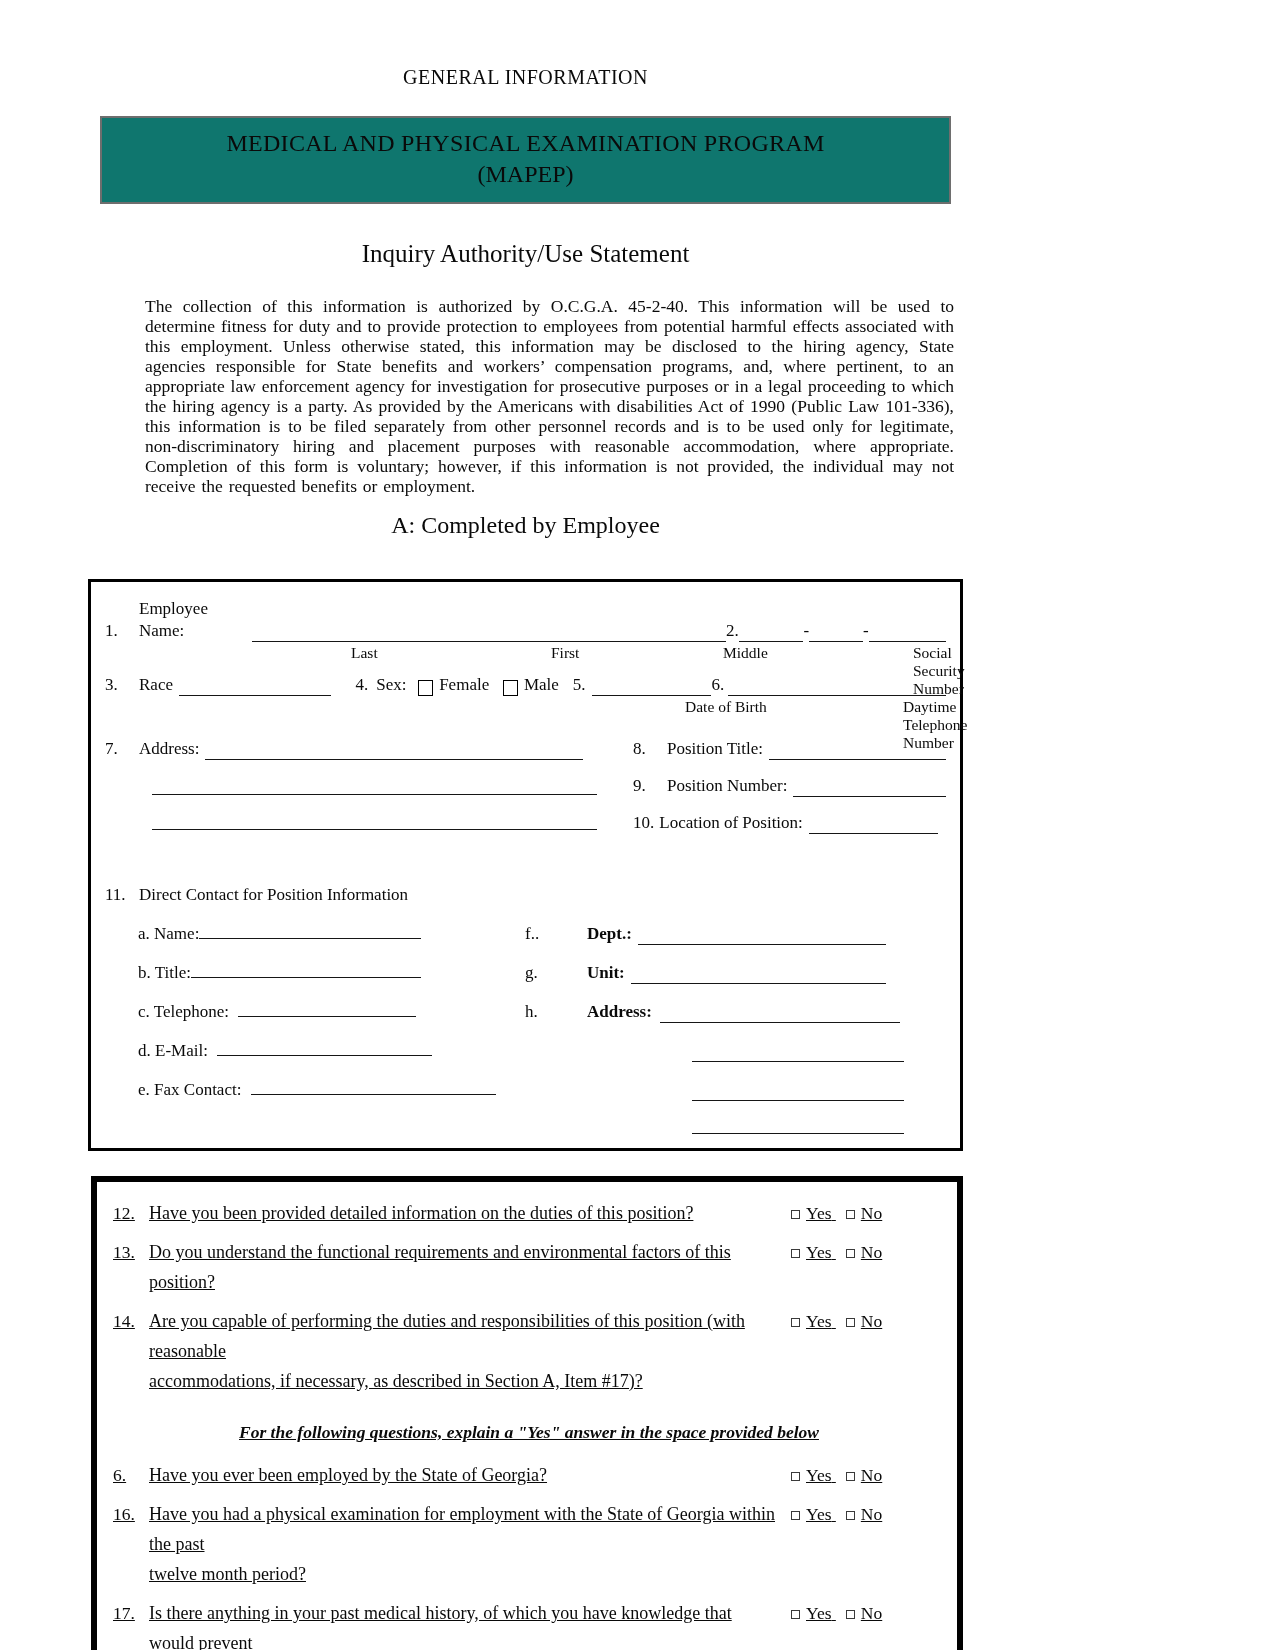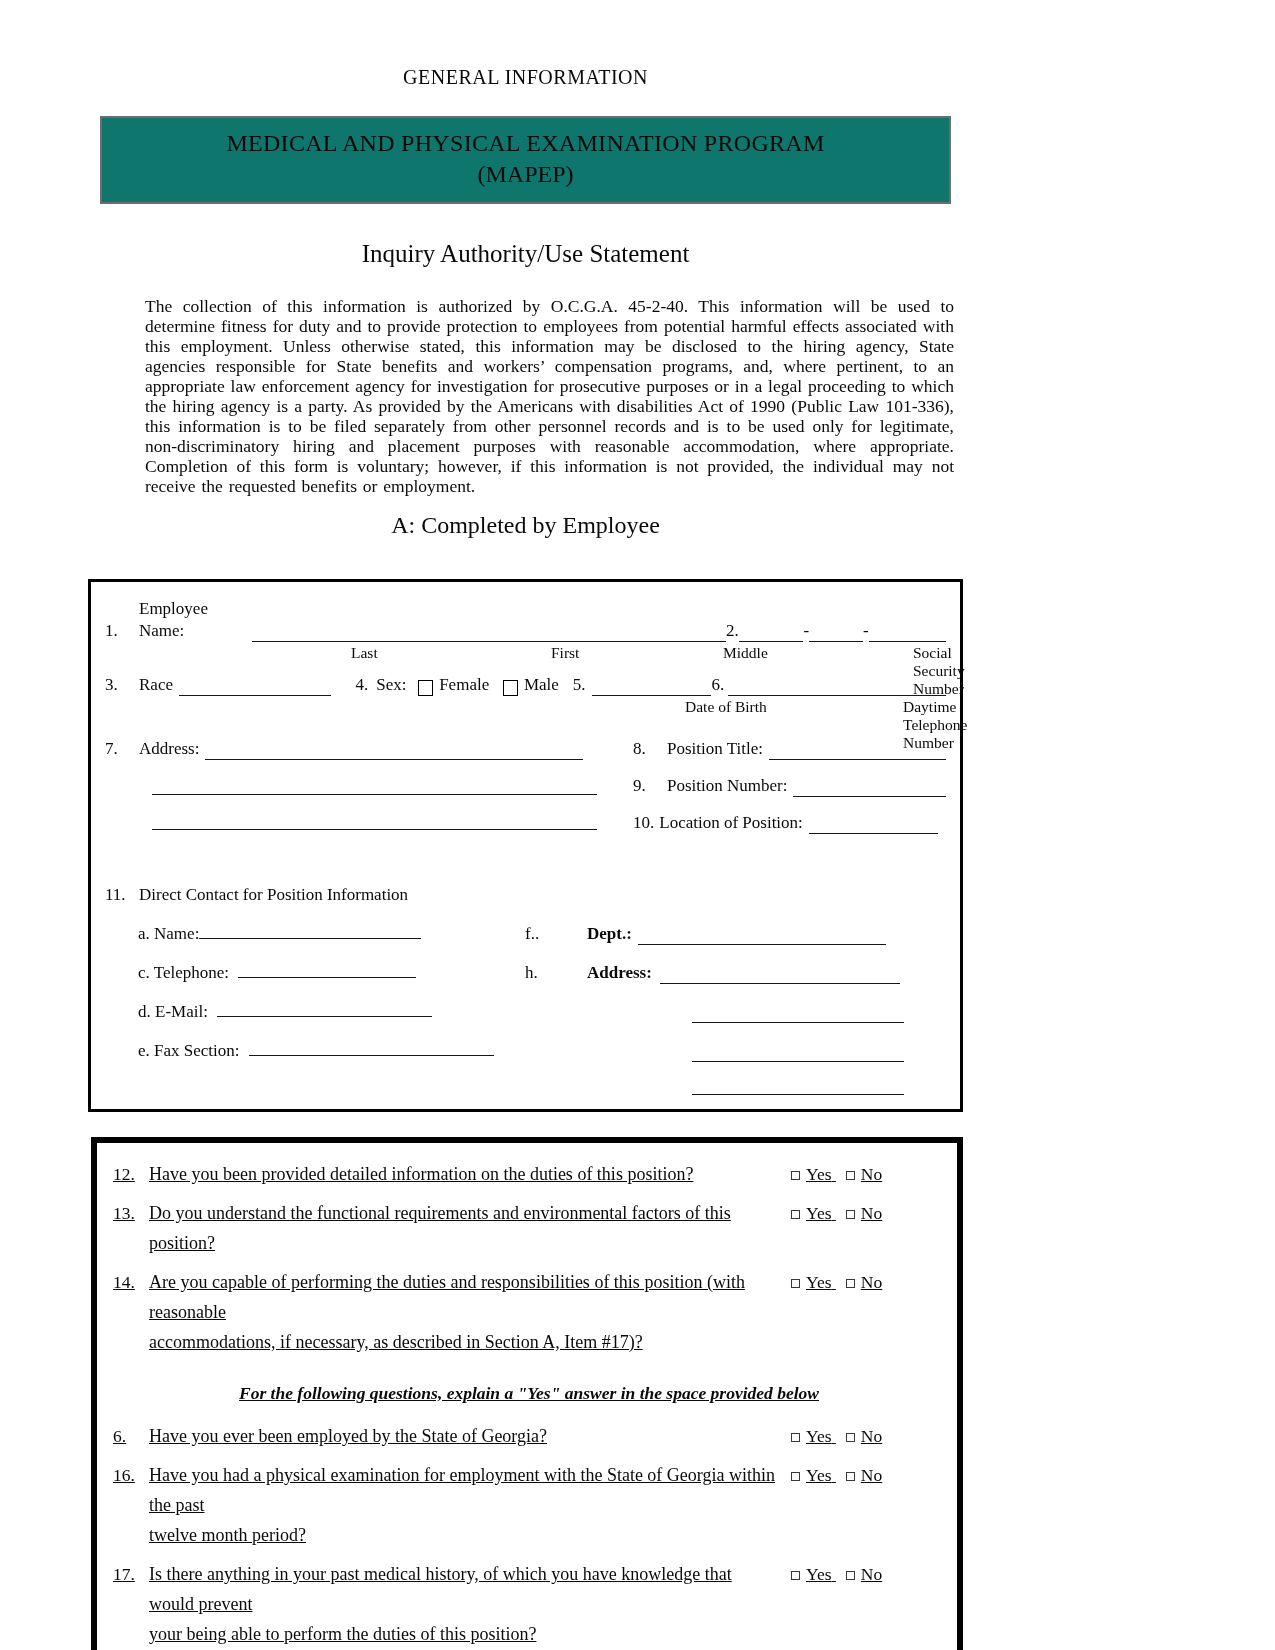--- a/index.html
+++ b/index.html
@@ -172,20 +172,30 @@
       <div class="c-left">
         <span>a. Name:</span><span class="bl" style="width:222px;"></span>
       </div>
       <div class="c-letter">f..</div>
       <div class="c-right row" style="margin:0;">
         <span>Dept.:</span>
         <span class="bl grow" style="margin-left:6px; margin-right:60px;"></span>
       </div>
     </div>
 
+    <div class="c-row">
+      <div class="c-left">
+        <span>b. Title:</span><span class="bl" style="width:230px;"></span>
+      </div>
+      <div class="c-letter">g.</div>
+      <div class="c-right row" style="margin:0;">
+        <span>Unit:</span>
+        <span class="bl grow" style="margin-left:6px; margin-right:60px;"></span>
+      </div>
+    </div>
 
     <div class="c-row">
       <div class="c-left">
         <span>c. Telephone:</span>
         <span class="bl" style="width:178px; margin-left:5px;"></span>
       </div>
       <div class="c-letter">h.</div>
       <div class="c-right row" style="margin:0;">
         <span>Address:</span>
         <span class="bl grow" style="margin-left:8px; margin-right:46px;"></span>
@@ -198,21 +208,21 @@
         <span class="bl" style="width:215px; margin-left:5px;"></span>
       </div>
       <div class="c-letter"></div>
       <div class="c-right row" style="margin:0;">
         <span class="bl grow" style="margin-left:105px; margin-right:42px;"></span>
       </div>
     </div>
 
     <div class="c-row">
       <div class="c-left">
-        <span>e. Fax Section:</span>
+        <span>e. Fax Contact:</span>
         <span class="bl" style="width:245px; margin-left:5px;"></span>
       </div>
       <div class="c-letter"></div>
       <div class="c-right row" style="margin:0;">
         <span class="bl grow" style="margin-left:105px; margin-right:42px;"></span>
       </div>
     </div>
 
     <div class="c-row" style="margin-bottom:6px;">
       <div class="c-left"></div>

